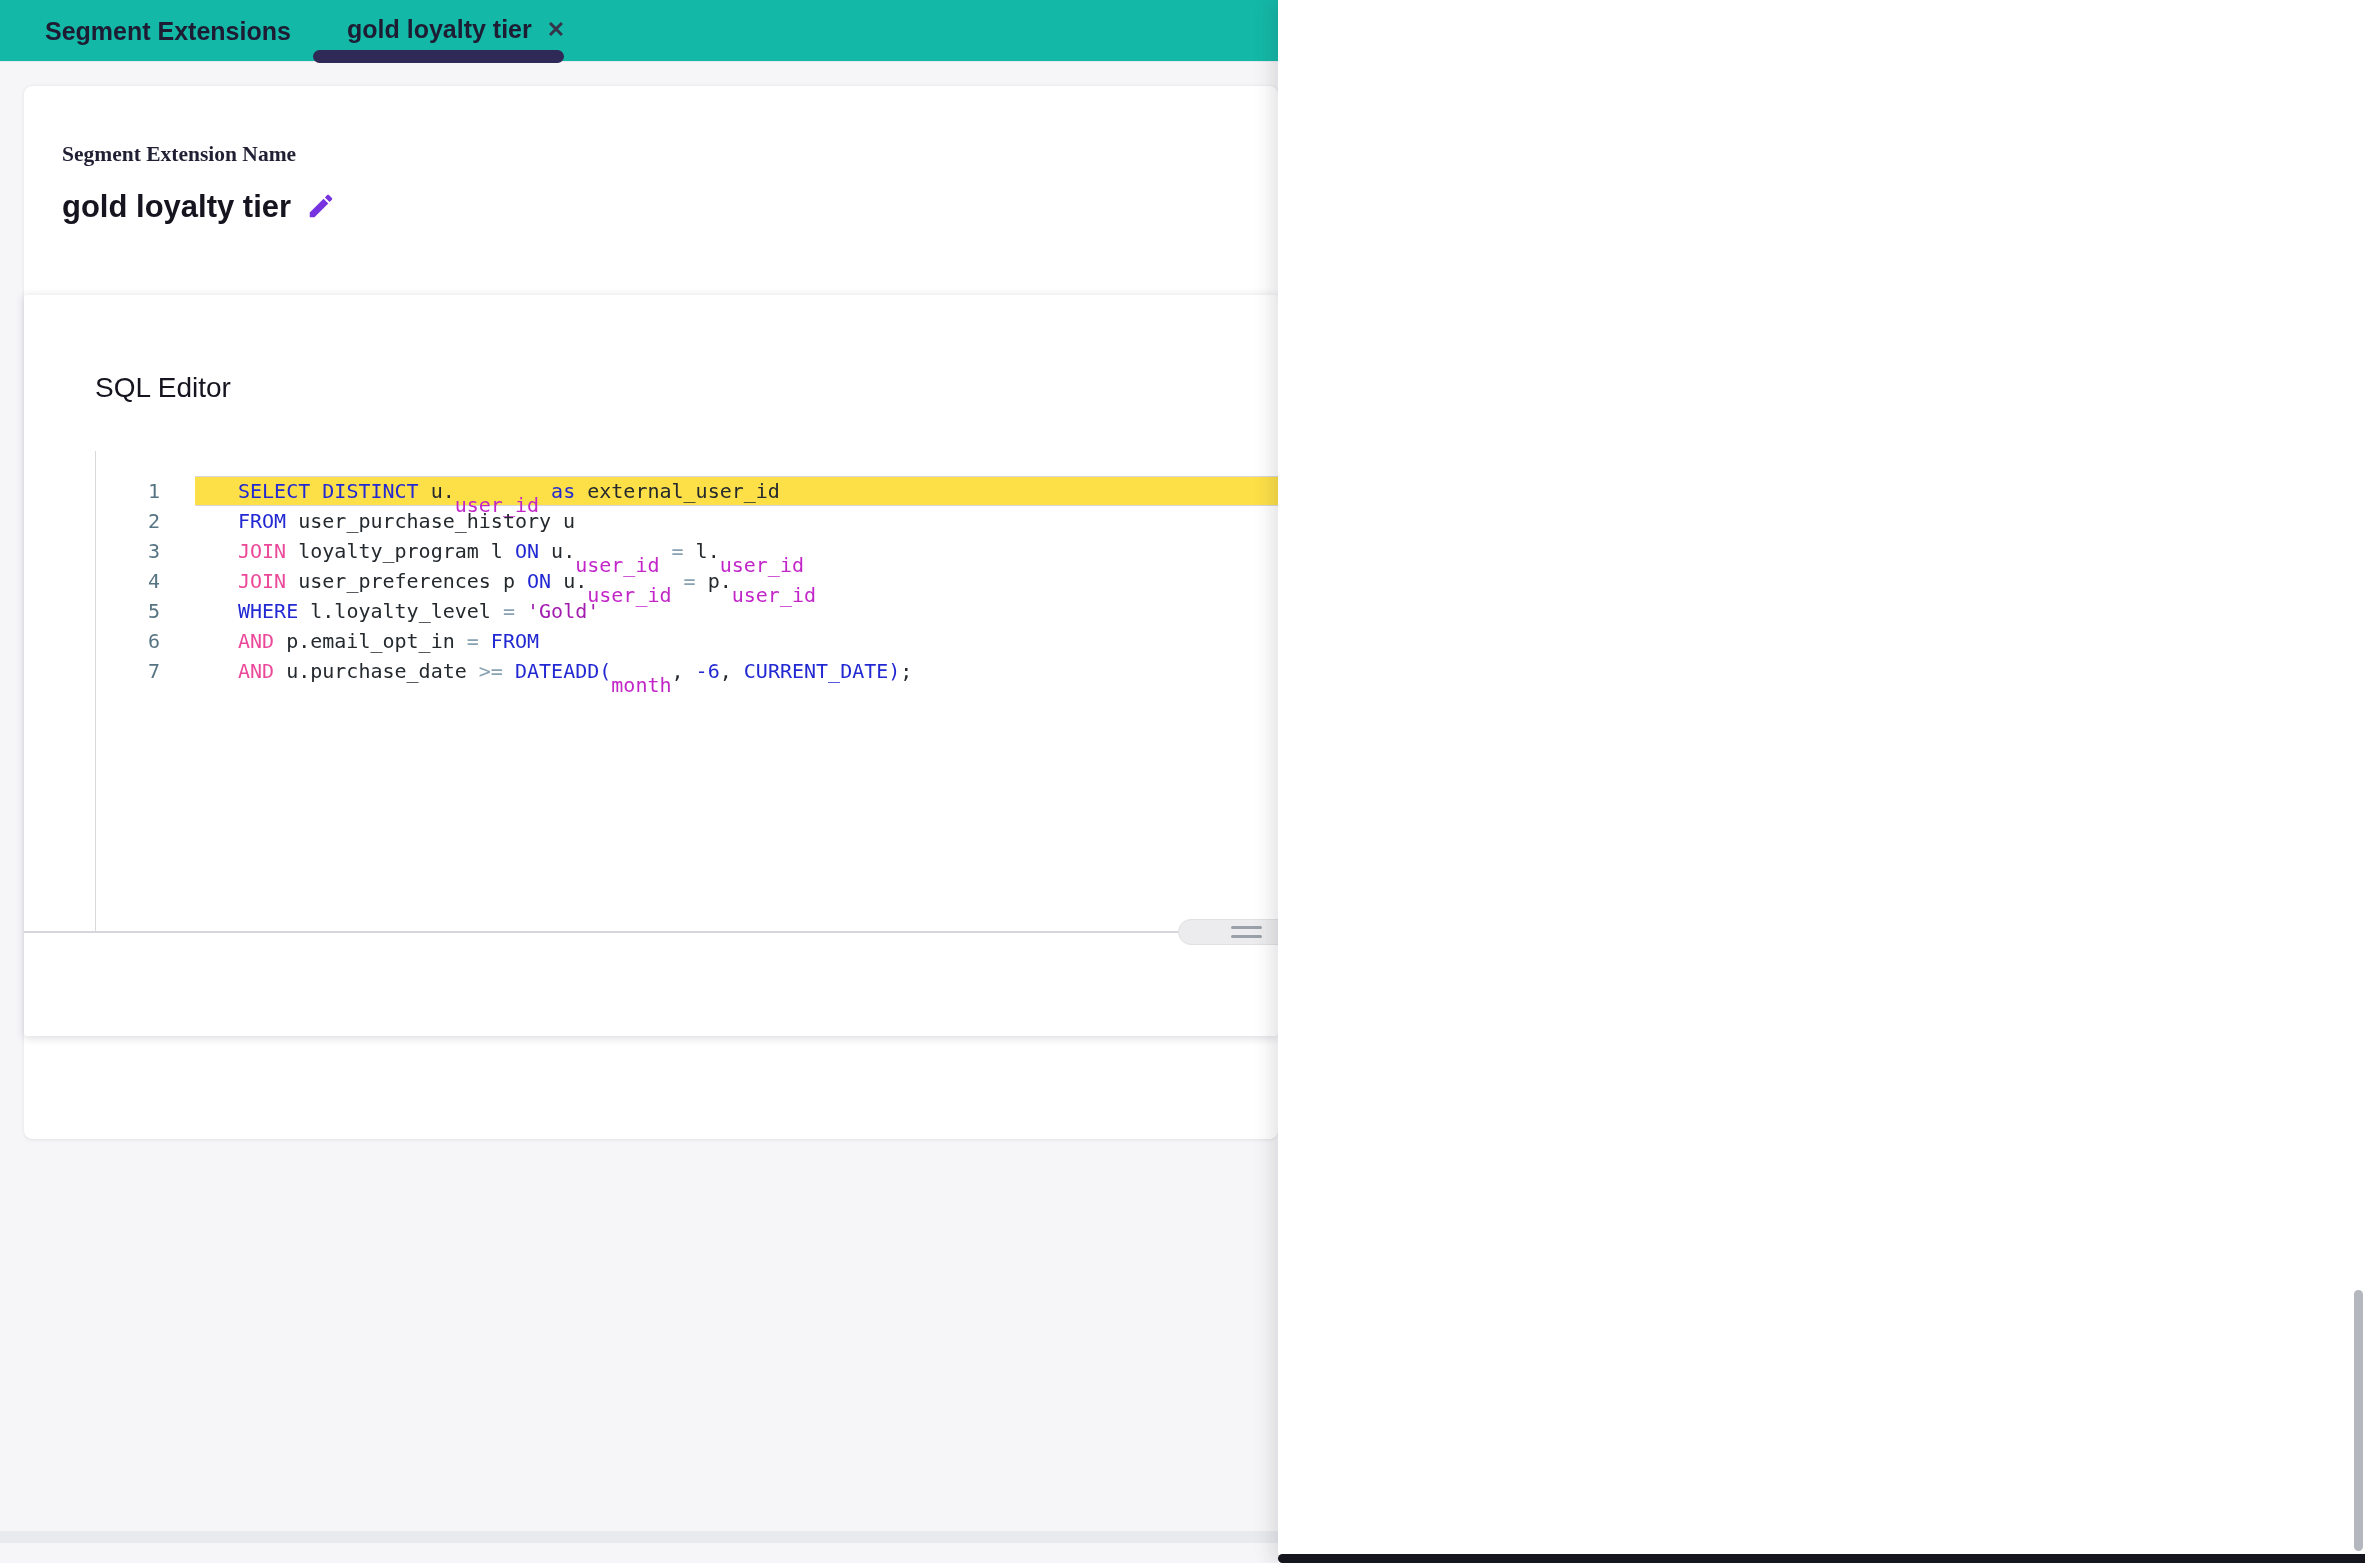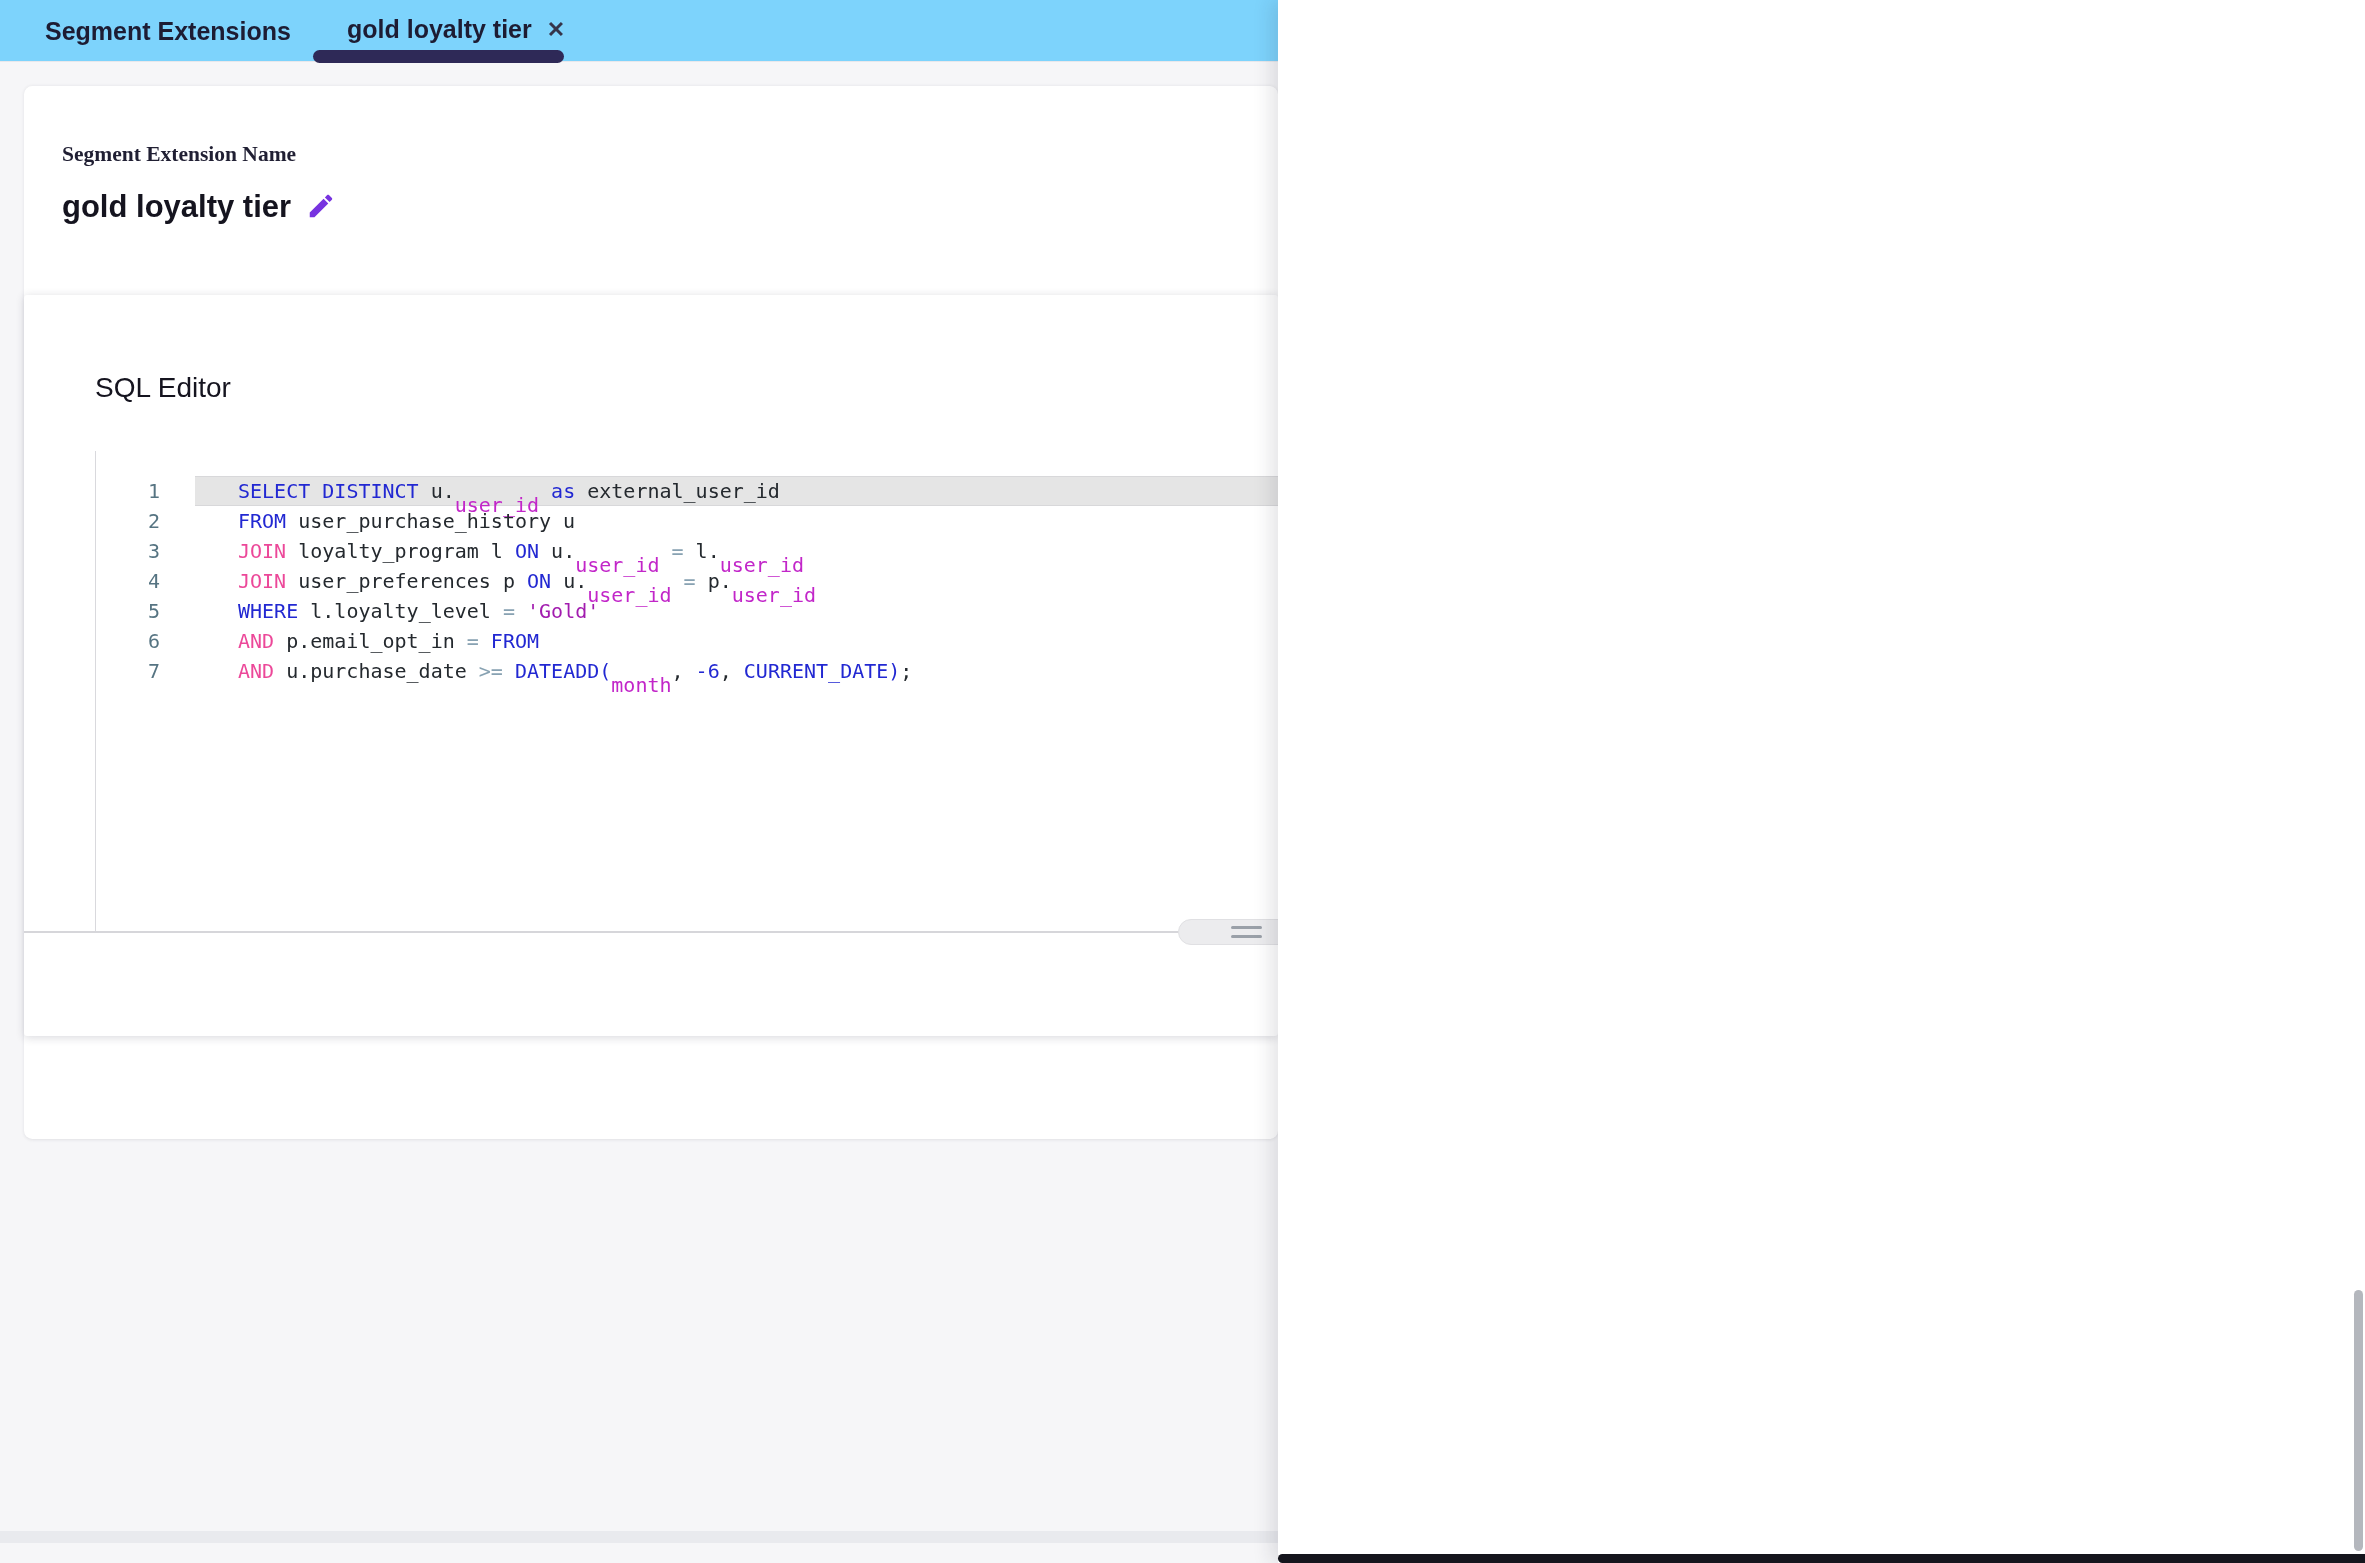--- a/index.html
+++ b/index.html
@@ -1,21 +1,21 @@
 <!DOCTYPE html>
 <html style="font-size:13.2px"><head>
 <meta charset="utf-8">
 <style>
   * { box-sizing: border-box; margin: 0; padding: 0; }
   html, body { width: 2366px; height: 1563px; overflow: hidden; background: #ffffff;
     font-family: "Liberation Sans", sans-serif; color: #1c1b29; }
   .abs { position: absolute; }
 
   
-  #tabbar { left: 0; top: 0; width: 1278px; height: 62px; background: #7dd3fc;
+  #tabbar { left: 0; top: 0; width: 1278px; height: 62px; background: #14b8a6;
     border-bottom: 1.7px solid #e8e8ec; z-index: 1; }
   .tab-label { font-weight: bold; font-size: 25px; color: #1d1c33; }
   #tab-back { left: 45px; top: 16.5px; }
   #tab-active { left: 347px; top: 15px; display: flex; align-items: center; gap: 15px; }
   #tab-close { font-size: 22px; font-weight: bold; color: #35344a; cursor: pointer; }
   #tab-underline { left: 313px; top: 50px; width: 251px; height: 13.2px; border-radius: 7.4px;
     background: #2e2957; }
 
   
   #content-bg { left: 0; top: 62px; width: 1278px; height: 1501px; background: #f6f6f8; }
@@ -31,21 +31,21 @@
     border-radius: 3.3px; box-shadow: 0 1.7px 8.3px rgba(40,40,60,.16); }
   #editor-title { left: 95px; top: 372px; font-size: 28px; font-weight: normal; color: #15141f; }
   #code-area { left: 95px; top: 451px; width: 1183px; height: 480px;
     border-left: 1.7px solid #d9d9dd; padding-top: 25px;
     font-family: "DejaVu Sans Mono", monospace; font-size: 20px; }
   .code-line { display: flex; height: 30px; align-items: center; }
   .code-line .ln { width: 99px; text-align: right; padding-right: 35px; color: #567482;
     flex: 0 0 auto; }
   .code-line .line-body { flex: 1 1 auto; padding-left: 43px; height: 30px;
     display: flex; align-items: center; white-space: pre; }
-  .code-line.active .line-body { background: #e5e5e5; border-top: 1.7px solid #d8d8da;
+  .code-line.active .line-body { background: #fde047; border-top: 1.7px solid #d8d8da;
     border-bottom: 1.7px solid #d8d8da; }
   .tok.c-k { color: #2228d2; }
   .tok.c-g { color: #ec4899; }
   .tok.c-m { color: #c226c9; margin-top: 28px; }
   .tok.c-s { color: #a21caf; }
   .tok.c-o { color: #88a2b2; }
   .tok.c-d { color: #24292e; }
   #editor-divider { left: 24px; top: 931px; width: 1254px; height: 1.7px; background: #d6d6da; }
   #resize-handle { left: 1178px; top: 919px; width: 136px; height: 26px; background: #ececee;
     border-radius: 13.2px; border: 0.8px solid #e0e0e3; display: flex; flex-direction: column;

